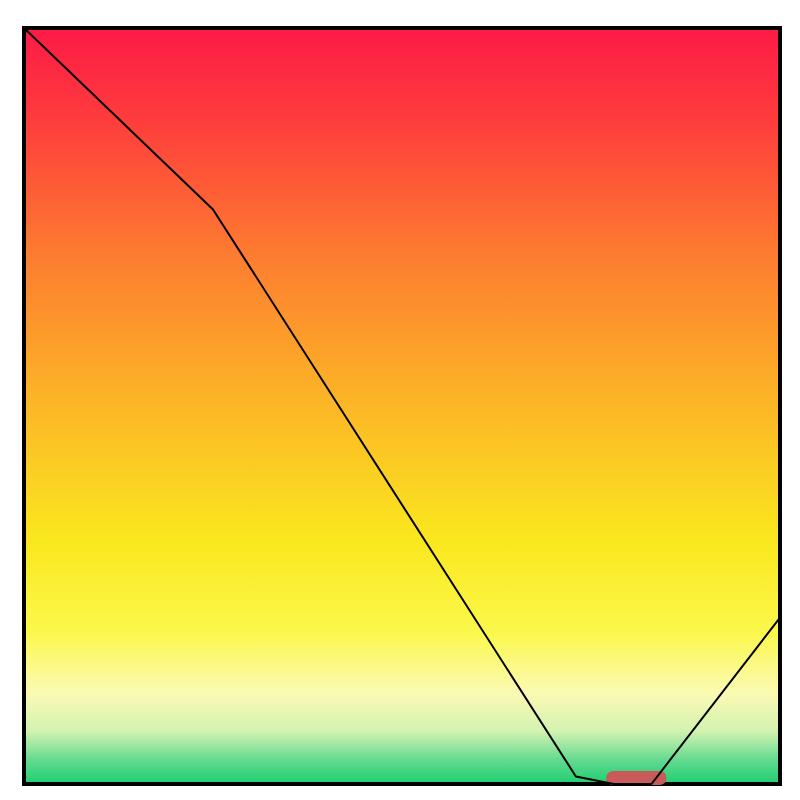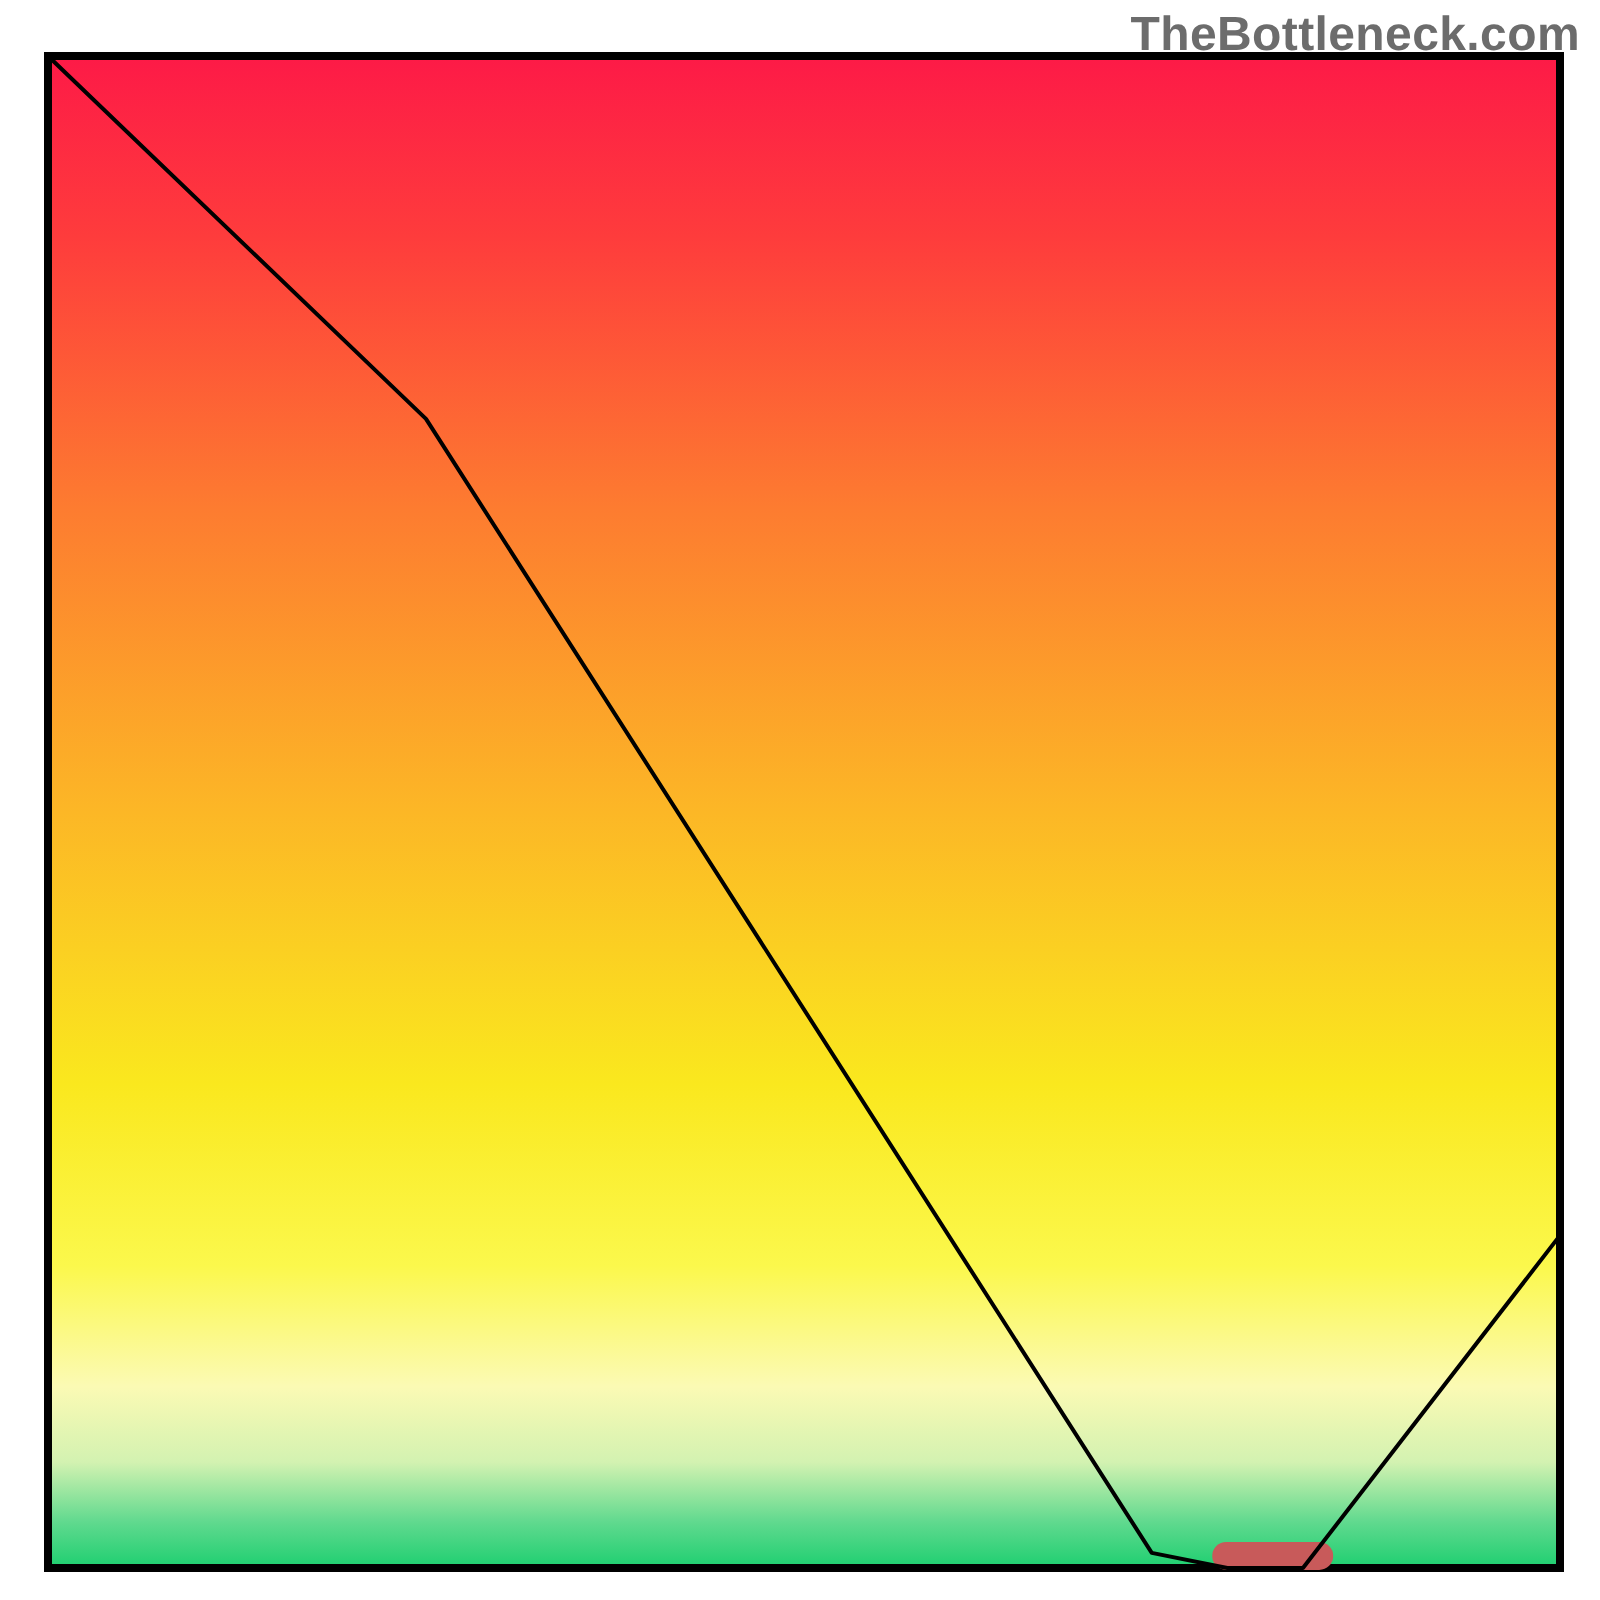--- a/index.html
+++ b/index.html
@@ -28,21 +28,20 @@
   }
   svg {
     display: block;
     margin: 0 auto;
   }
 </style>
 </head>
 <body>
 
 <div class="stage">
-  <div class="watermark">TheBottleneck.com</div>
 
   <svg id="chart-svg" width="800" height="800">
     <defs>
       <linearGradient id="bg-grad" x1="0" y1="0" x2="0" y2="1">
           <stop offset="0%" stop-color="#fd1a47"></stop>
           <stop offset="12%" stop-color="#fe3c3c"></stop>
           <stop offset="30%" stop-color="#fd7c30"></stop>
           <stop offset="50%" stop-color="#fcb726"></stop>
           <stop offset="68%" stop-color="#fae81e"></stop>
           <stop offset="80%" stop-color="#fbf84c"></stop>

